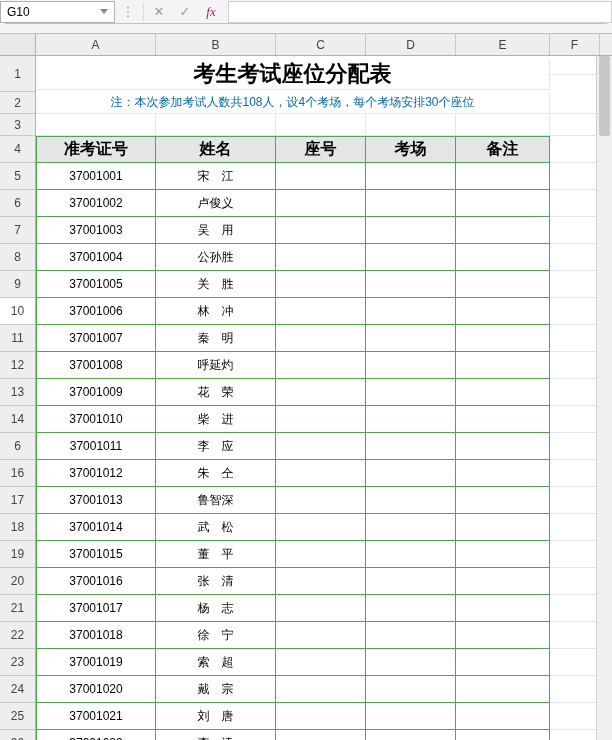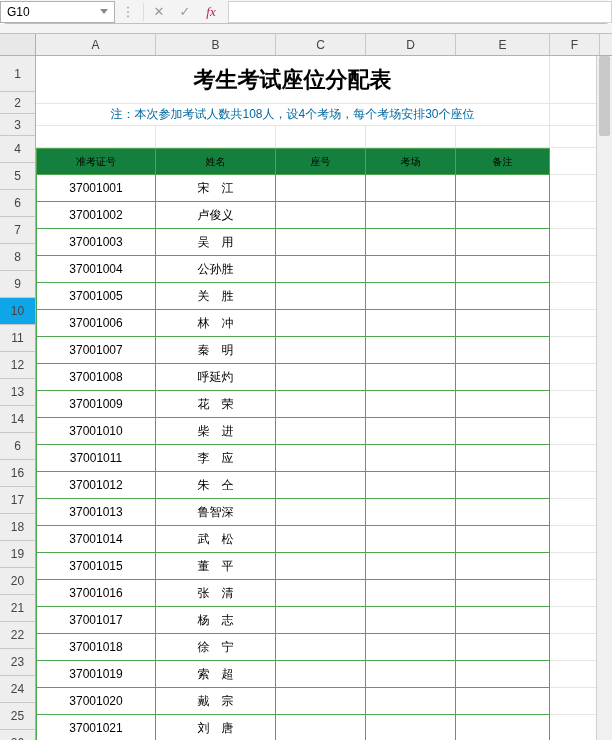--- a/index.html
+++ b/index.html
@@ -72,21 +72,21 @@
   border-bottom: 1px solid #c8c8c8;
   display: flex;
   align-items: center;
   justify-content: center;
   font-size: 12px;
   color: #444;
   background: #eee;
 }
 .rowhdr.tall { height: 36px; }
 .rowhdr.short { height: 22px; }
-.rowhdr.sel { background: #0ea5e9; }
+.rowhdr.sel { background: #ffffff; }
 
 .cells-area { flex: 1; overflow: hidden; position: relative; }
 .colhdr-row {
   display: flex;
   height: 22px;
   background: #eee;
   border-bottom: 1px solid #b0b0b0;
 }
 .colhdr {
   border-right: 1px solid #c8c8c8;
@@ -97,21 +97,21 @@
   background: #eee;
 }
 .cA { width: 120px; }
 .cB { width: 120px; }
 .cC { width: 90px; }
 .cD { width: 90px; }
 .cE { width: 94px; }
 .cF { width: 50px; }
 
 .row { display: flex; height: 27px; }
-.row.tall { height: 48px; }
+.row.tall { height: 36px; align-items: center; }
 .row.short { height: 22px; }
 .cell {
   border-right: 1px solid #e5e5e5;
   border-bottom: 1px solid #e5e5e5;
   display: flex;
   align-items: center;
   justify-content: center;
   font-size: 12px;
   padding: 0 4px;
   overflow: hidden;
@@ -129,23 +129,23 @@
   color: #0369a1;
   font-size: 12px;
 }
 
 
 .gb { border-right: 1px solid #4fa64f; border-bottom: 1px solid #4fa64f; }
 .gb-left { border-left: 1px solid #4fa64f; }
 .gb-top { border-top: 1px solid #4fa64f; }
 
 .hdr-cell {
-  background: #15803d;
-  font-weight: normal;
-  font-size: 10px;
+  background: #e5e5e5;
+  font-weight: bold;
+  font-size: 16px;
 }
 
 
 
 .scrollbar {
   position: absolute;
   right: 0; top: 22px;
   width: 16px;
   bottom: 0;
   background: #f0f0f0;

